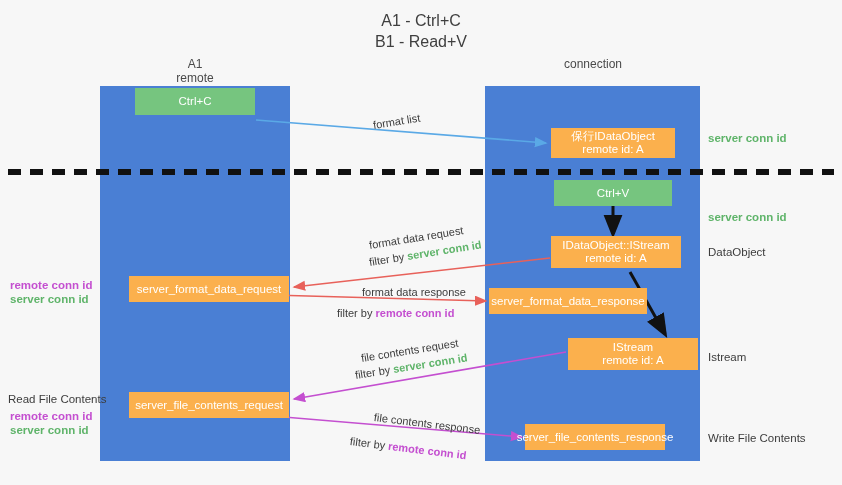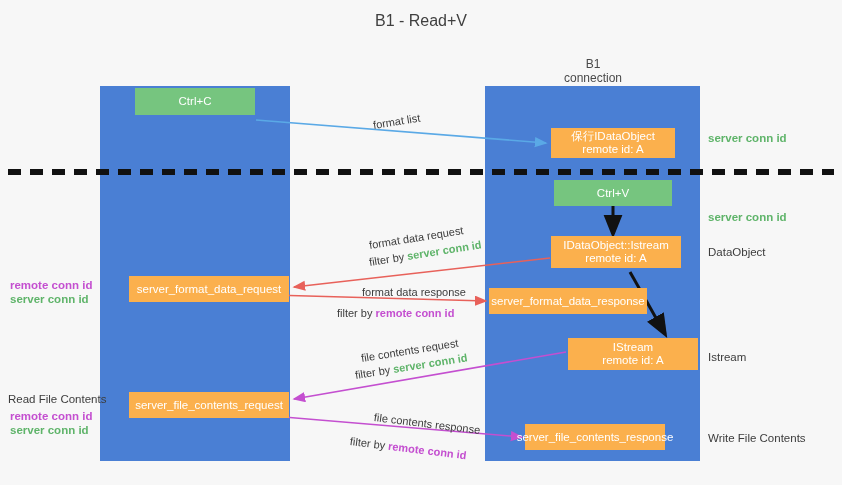--- a/index.html
+++ b/index.html
@@ -54,25 +54,29 @@
   .cap{position:absolute;font-size:11px;line-height:14px;white-space:nowrap;color:#3c3c3c;}
   .cap.rot-n{transform:rotate(-9deg);transform-origin:left center;}
   .cap.rot-p{transform:rotate(7deg);transform-origin:left center;}
 </style>
 </head>
 <body>
 
 <div id="canvas">
 
   <div class="title">
+    <div>A1 - Ctrl+C</div>
     <div>B1 - Read+V</div>
   </div>
 
+  <div class="lane-head head-a">
+    <span class="l1">A1</span>
+    <span class="l2">remote</span>
+  </div>
   <div class="lane-head head-b">
-    <span class="l1">B1</span>
     <span class="l2">connection</span>
   </div>
 
   <div class="lane lane-a"></div>
   <div class="lane lane-b"></div>
 
   <svg class="svg-layer" viewBox="0 0 842 485" xmlns="http://www.w3.org/2000/svg">
     <defs>
       <marker id="ah-blue" markerWidth="9" markerHeight="9" refX="7" refY="3.2" orient="auto">
         <path d="M0,0 L8,3.2 L0,6.4 z" fill="#5aa9e6"></path>
@@ -112,21 +116,21 @@
   <div class="node orange" style="left:551px;top:128px;width:124px;height:30px;">
     <span class="ln">保行IDataObject</span>
     <span class="ln">remote id: A</span>
   </div>
 
   <div class="node green" style="left:554px;top:180px;width:118px;height:26px;">
     <span class="ln">Ctrl+V</span>
   </div>
 
   <div class="node orange" style="left:551px;top:236px;width:130px;height:32px;">
-    <span class="ln">IDataObject::Istream</span>
+    <span class="ln">IDataObject::IStream</span>
     <span class="ln">remote id: A</span>
   </div>
 
   <div class="node orange" style="left:489px;top:288px;width:158px;height:26px;">
     <span class="ln">server_format_data_response</span>
   </div>
 
   <div class="node orange" style="left:129px;top:276px;width:160px;height:26px;">
     <span class="ln">server_format_data_request</span>
   </div>

